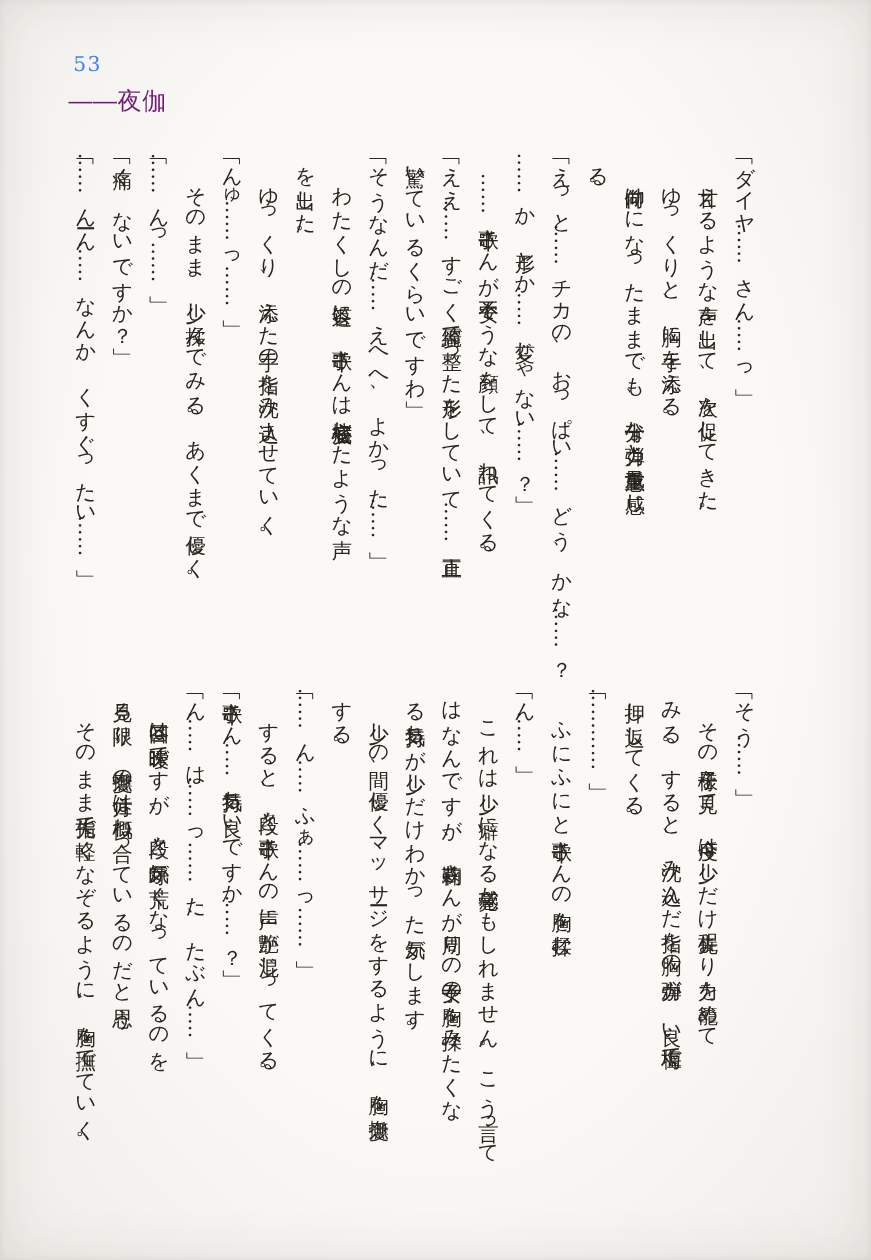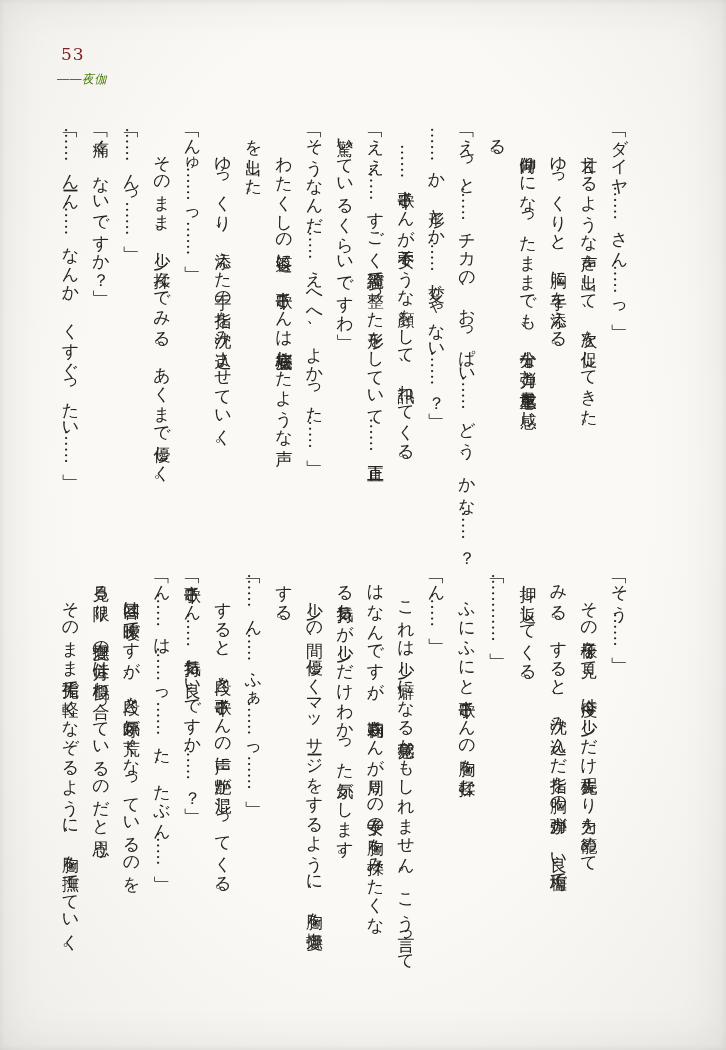--- a/index.html
+++ b/index.html
@@ -19,30 +19,29 @@
     position: absolute;
     inset: 0;
     box-shadow: inset 0 0 45px rgba(60,55,45,0.10), inset 0 0 6px rgba(60,55,45,0.08);
   }
   .page-number {
     position: absolute;
     left: 61px;
     top: 44px;
     font-size: 17px;
     letter-spacing: 1px;
-    color: #7f1d1d;
+    color: #3b82f6;
   }
   .running-header {
     position: absolute;
     left: 57px;
     top: 71px;
-    font-size: 12px;
+    font-size: 20px;
     letter-spacing: 0.5px;
-    color: #4d7c0f;
-    font-style: italic;
+    color: #701a75;
   }
   .vblock {
     position: absolute;
     right: 91px;
     height: 434px;
     writing-mode: vertical-rl;
     text-orientation: mixed;
     font-size: 17px;
     line-height: 30.5px;
     letter-spacing: 0.2px;

